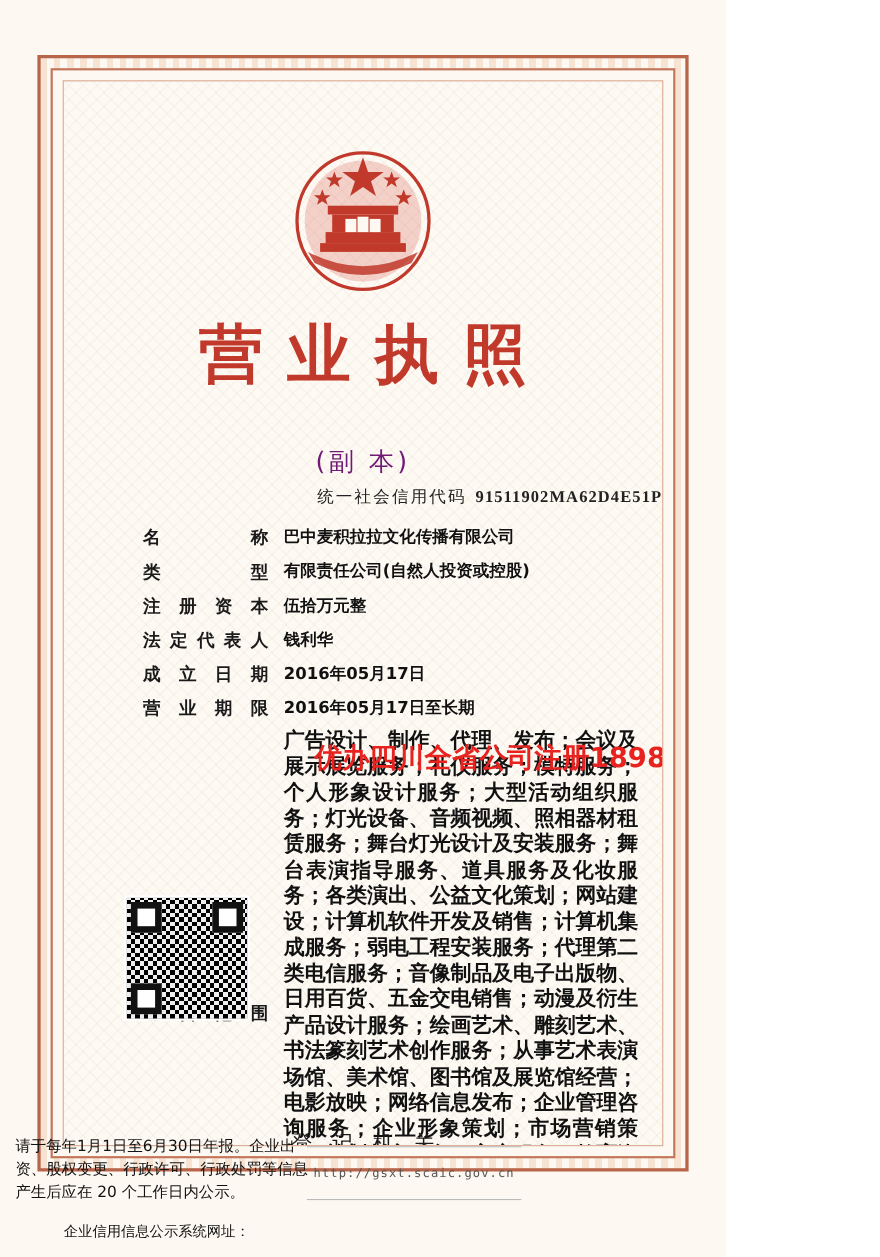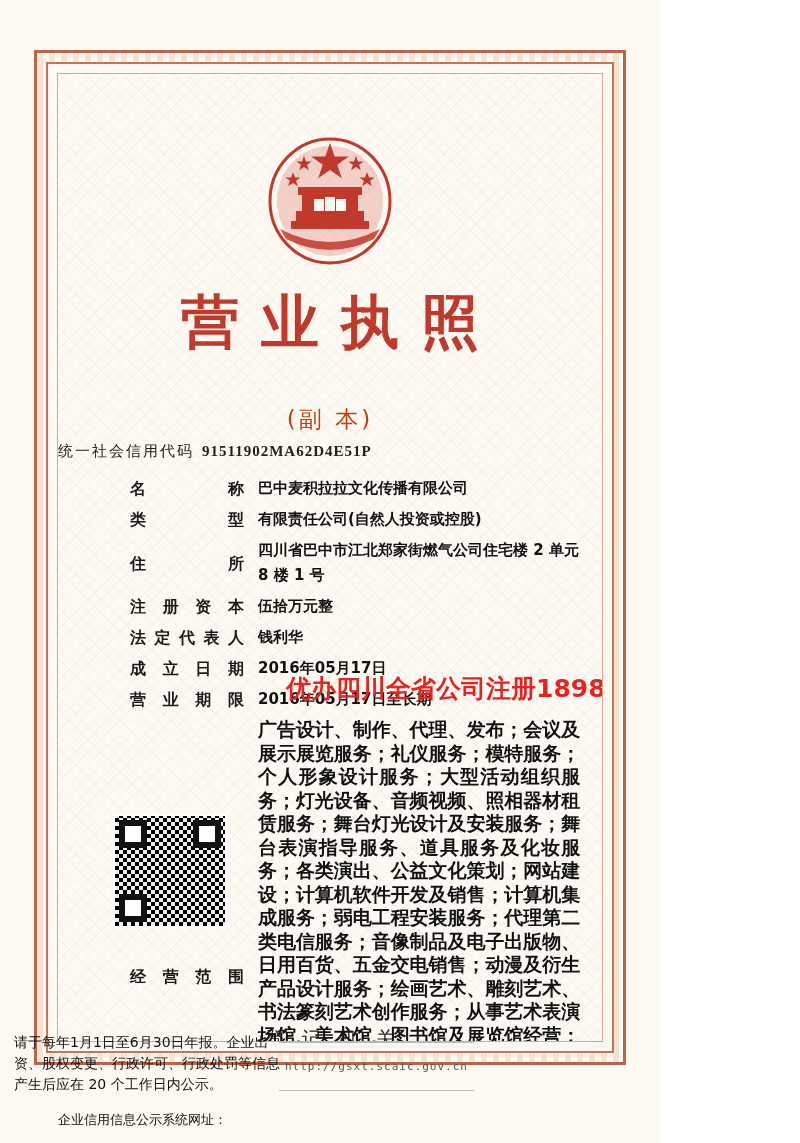--- a/index.html
+++ b/index.html
@@ -79,28 +79,28 @@
     color: #c0392b;
     text-indent: 22px;
   }
   .subtitle {
     position: absolute;
     top: 330px;
     left: 0; right: 0;
     text-align: center;
     font-family: "DejaVu Sans", sans-serif;
     font-size: 23px;
-    color: #c2410c;
+    color: #701a75;
     letter-spacing: 3px;
   }
   .credit-code {
     position: absolute;
     top: 368px;
     left: 0; right: 0;
-    text-align: left;
+    text-align: right;
     font-size: 15px;
     font-family: "DejaVu Sans", sans-serif;
     color: #222;
     letter-spacing: 2px;
   }
   .credit-code .code-val {
     letter-spacing: 1px;
     font-family: "Liberation Serif", serif;
     font-weight: bold;
     margin-left: 8px;
@@ -301,24 +301,20 @@
         </div>
 
         <div class="fields">
           <div class="row">
             <div class="lbl">名称</div>
             <div class="val bold">巴中麦积拉拉文化传播有限公司</div>
           </div>
           <div class="row">
             <div class="lbl">类型</div>
             <div class="val bold">有限责任公司(自然人投资或控股)</div>
-          </div>
-          <div class="row">
-            <div class="lbl">住所</div>
-            <div class="val bold">四川省巴中市江北郑家街燃气公司住宅楼 2 单元 8 楼 1 号</div>
           </div>
           <div class="row">
             <div class="lbl">注册资本</div>
             <div class="val bold">伍拾万元整</div>
           </div>
           <div class="row">
             <div class="lbl">法定代表人</div>
             <div class="val bold">钱利华</div>
           </div>
           <div class="row">

